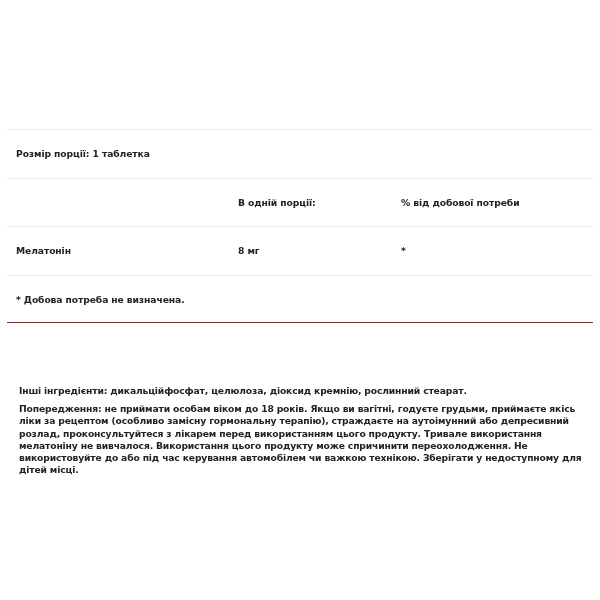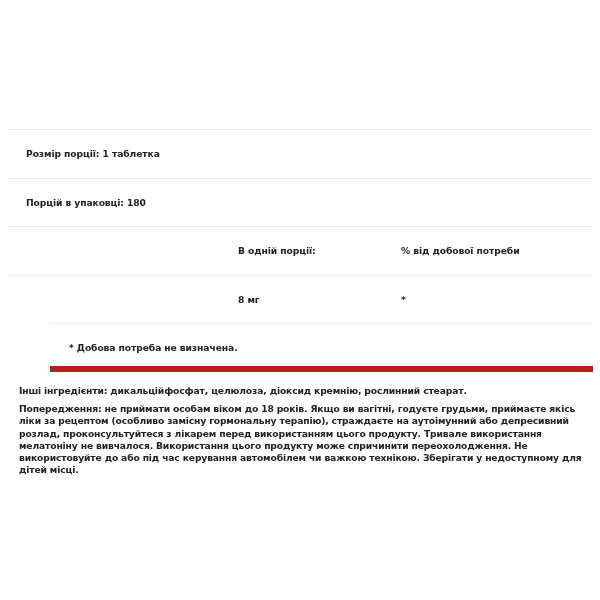--- a/index.html
+++ b/index.html
@@ -22,32 +22,31 @@
       top: 129px;
       width: 586px;
     }
     .row {
       position: relative;
       height: 48.5px;
       border-top: 1px solid #ececec;
       box-sizing: border-box;
     }
     .row:last-child {
-      border-bottom: 6px solid #b91c1c;
-      margin-left: 43px;
+      border-bottom: 1px solid #b91c1c;
     }
     .cell {
       position: absolute;
       top: 0;
       line-height: 48px;
       font-size: 9.2px;
       white-space: nowrap;
       letter-spacing: -0.1px;
     }
-    .c1 { left: 19px; text-align: center; }
+    .c1 { left: 9px; text-align: center; }
     .c2 { left: 231px; }
     .c3 { left: 394px; }
     .notes {
       position: absolute;
       left: 8px;
       top: 385px;
       width: 590px;
       font-size: 9.2px;
       line-height: 12.2px;
       letter-spacing: -0.15px;
@@ -58,28 +57,26 @@
     }
   </style>
 </head>
 <body>
 
 <div class="facts">
   <div class="row">
     <span class="cell c1">Розмір порції: 1 таблетка</span>
   </div>
   <div class="row">
-    <span class="cell c1">Порцій в упаковці: 180</span>
-  </div>
-  <div class="row">
     <span class="cell c1"></span>
     <span class="cell c3">% від добової потреби</span>
     <span class="cell c2">В одній порції:</span>
   </div>
   <div class="row">
+    <span class="cell c1">Мелатонін</span>
     <span class="cell c2">8 мг</span>
     <span class="cell c3">*</span>
   </div>
   <div class="row">
     <span class="cell c1">* Добова потреба не визначена.</span>
   </div>
 </div>
 
 <div class="notes">
   <p>Інші інгредієнти: дикальційфосфат, целюлоза, діоксид кремнію, рослинний стеарат.</p>

